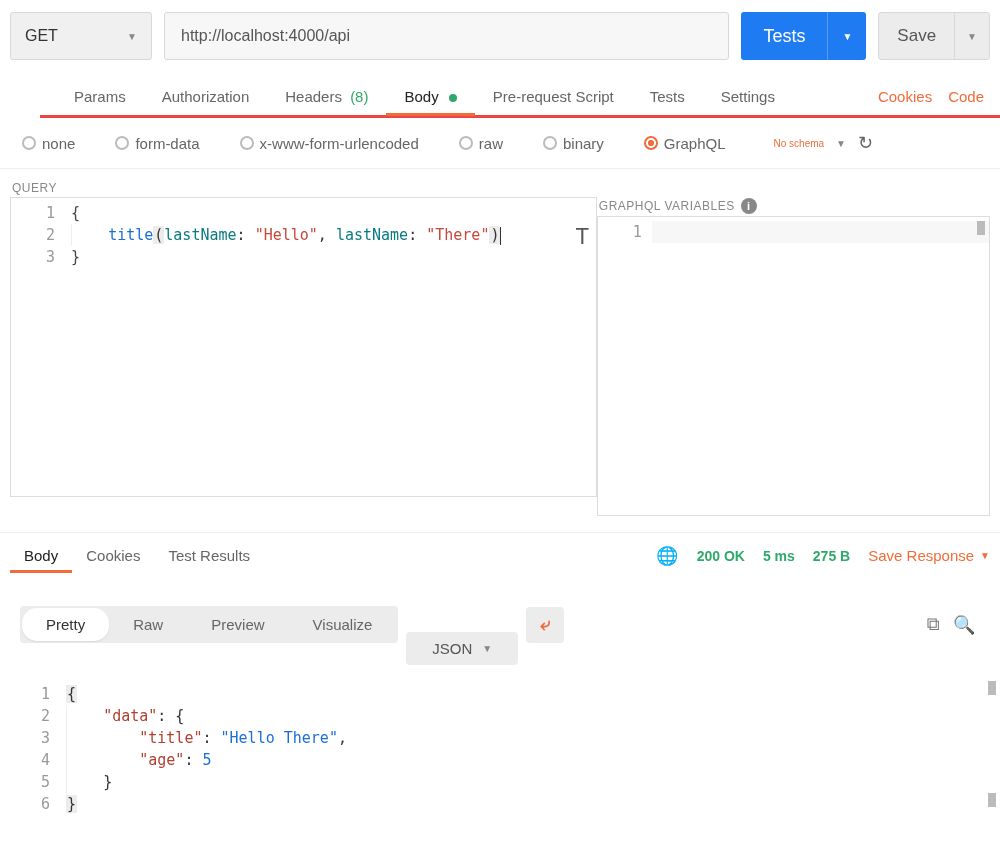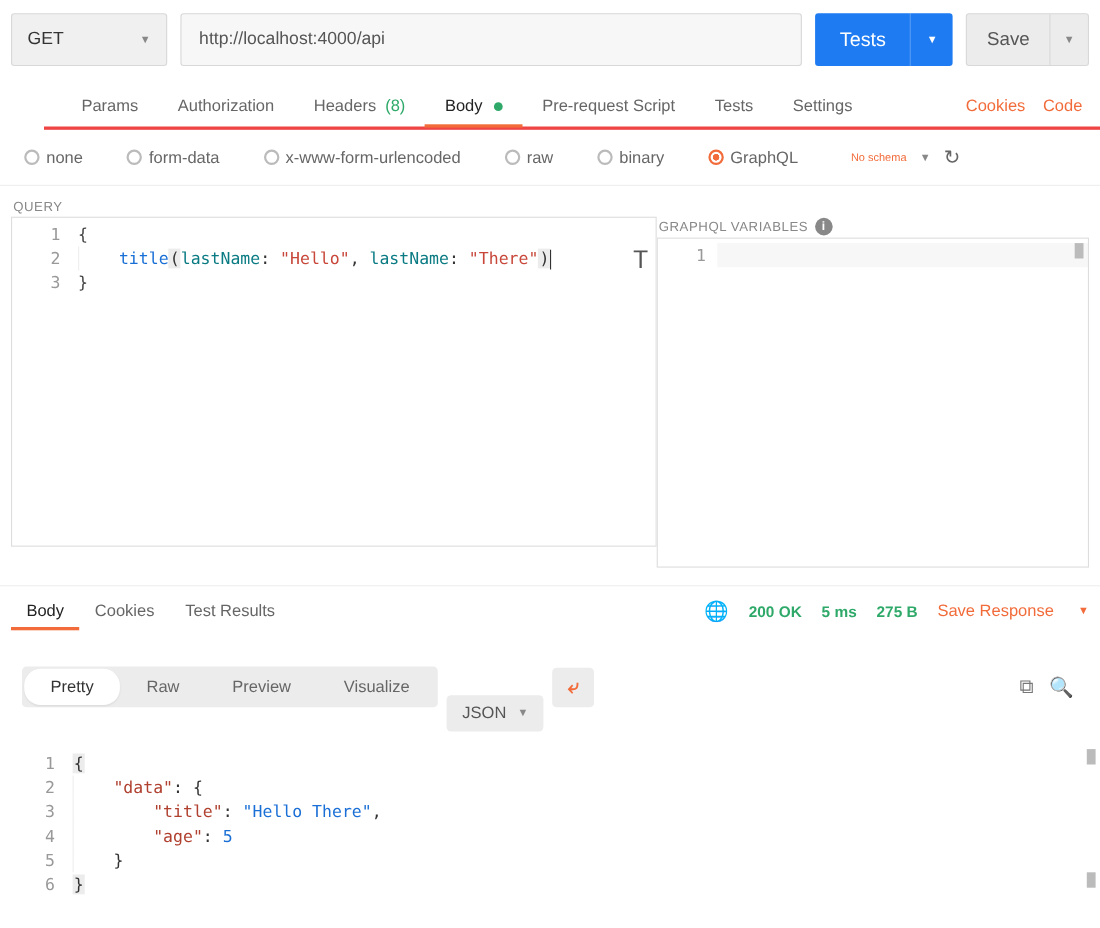--- a/index.html
+++ b/index.html
@@ -53,28 +53,28 @@
 .text-cursor-ind { position: absolute; right: 6px; top: 26px; font-family: serif; font-size: 22px; color: #555; }
 .vars-highlight { position: absolute; left: 0; top: 4px; height: 20px; width: 100%; background: rgba(200,200,200,0.15); }
 
 .response-tabs-row { display: flex; align-items: center; padding: 6px 10px 0 10px; border-top: 1px solid #eee; margin-top: 6px; }
 .rtab { padding: 8px 14px; color: #666; font-size: 15px; cursor: pointer; position: relative; }
 .rtab.active { color: #222; }
 .rtab.active::after { content: ""; position: absolute; left: 0; right: 0; bottom: -1px; height: 3px; background: #f26b3a; }
 .status-area { margin-left: auto; display: flex; align-items: center; gap: 18px; font-size: 14px; }
 .globe-icon { color: #888; font-size: 18px; }
 .status-ok { color: #2fa969; font-weight: bold; }
-.save-response { color: #f26b3a; font-size: 15px; cursor: pointer; display: flex; align-items: center; gap: 22px; }
+.save-response { color: #f26b3a; font-size: 15px; cursor: pointer; display: flex; align-items: center; gap: 6px; }
 .save-response .caret { font-size: 10px; }
 
 .view-controls { display: flex; align-items: center; gap: 8px; padding: 12px 10px 10px 20px; }
 .seg { display: flex; background: #ececec; border-radius: 4px; padding: 2px; }
 .seg-btn { padding: 8px 24px; color: #666; font-size: 15px; cursor: pointer; border-radius: 15px; }
 .seg-btn.active { background: #fff; color: #333; box-shadow: 0 1px 2px rgba(0,0,0,0.08); }
-.fmt-select { display: flex; align-items: center; gap: 10px; background: #ececec; padding: 8px 14px; border-radius: 4px; color: #555; font-size: 15px; cursor: pointer; margin-top: 48px; }
+.fmt-select { display: flex; align-items: center; gap: 10px; background: #ececec; padding: 8px 26px; border-radius: 4px; color: #555; font-size: 15px; cursor: pointer; margin-top: 48px; }
 .wrap-btn { width: 38px; height: 36px; background: #ececec; border-radius: 4px; display: flex; align-items: center; justify-content: center; cursor: pointer; color: #f26b3a; font-size: 18px; font-weight: bold; }
 .right-icons { margin-left: auto; display: flex; gap: 14px; padding-right: 14px; color: #777; }
 .right-icons span { cursor: pointer; font-size: 18px; }
 
 .response-code { display: flex; font-family: Menlo, Consolas, monospace; font-size: 15px; padding: 4px 10px 20px 20px; position: relative; }
 .response-code .gutter { width: 40px; }
 .tok-key { color: #b0402f; }
 .tok-rstr { color: #1a6fd6; }
 .tok-num { color: #1a6fd6; }
 .hl-brace { background: rgba(180,180,180,0.25); padding: 0 1px; }

